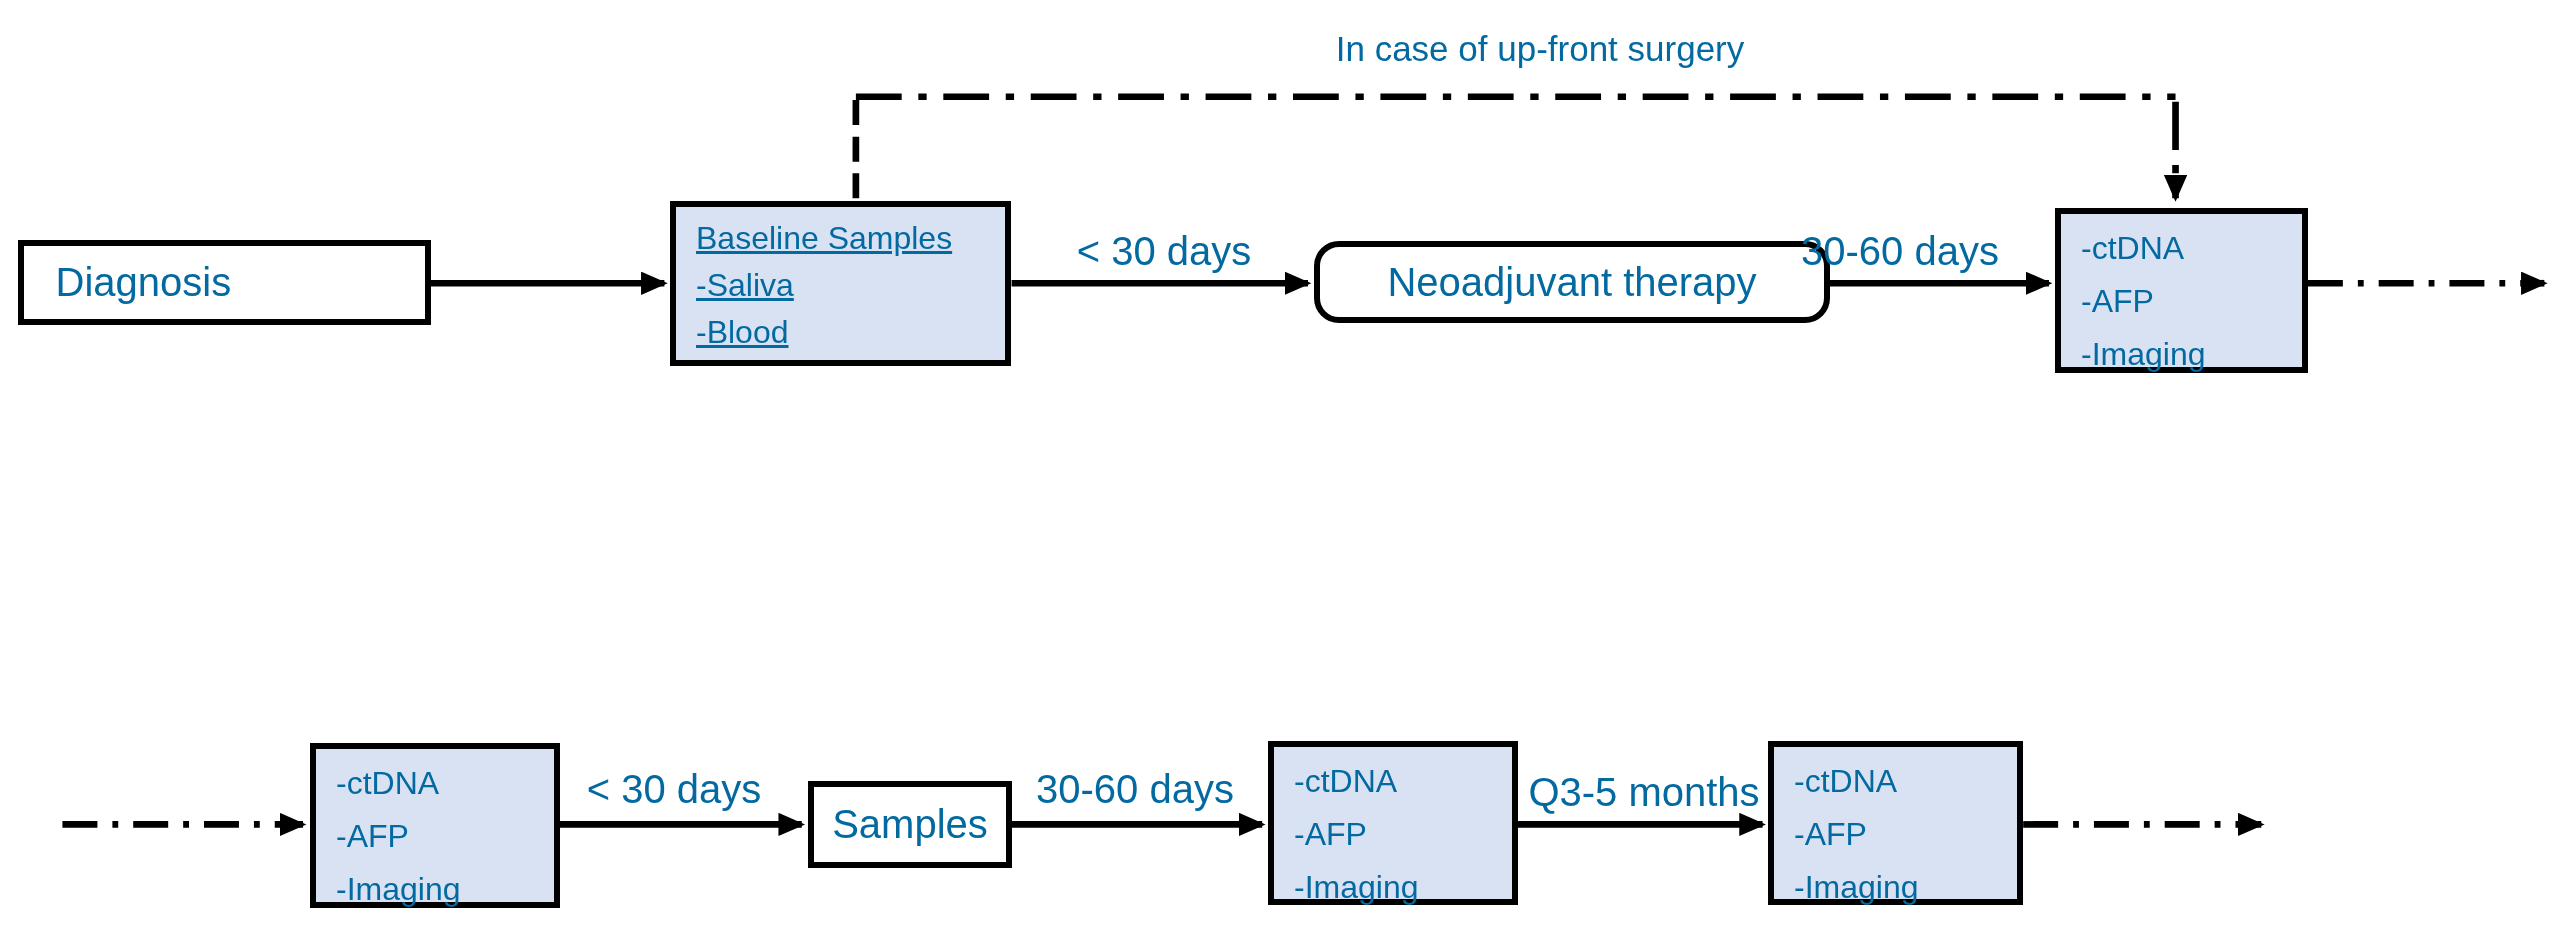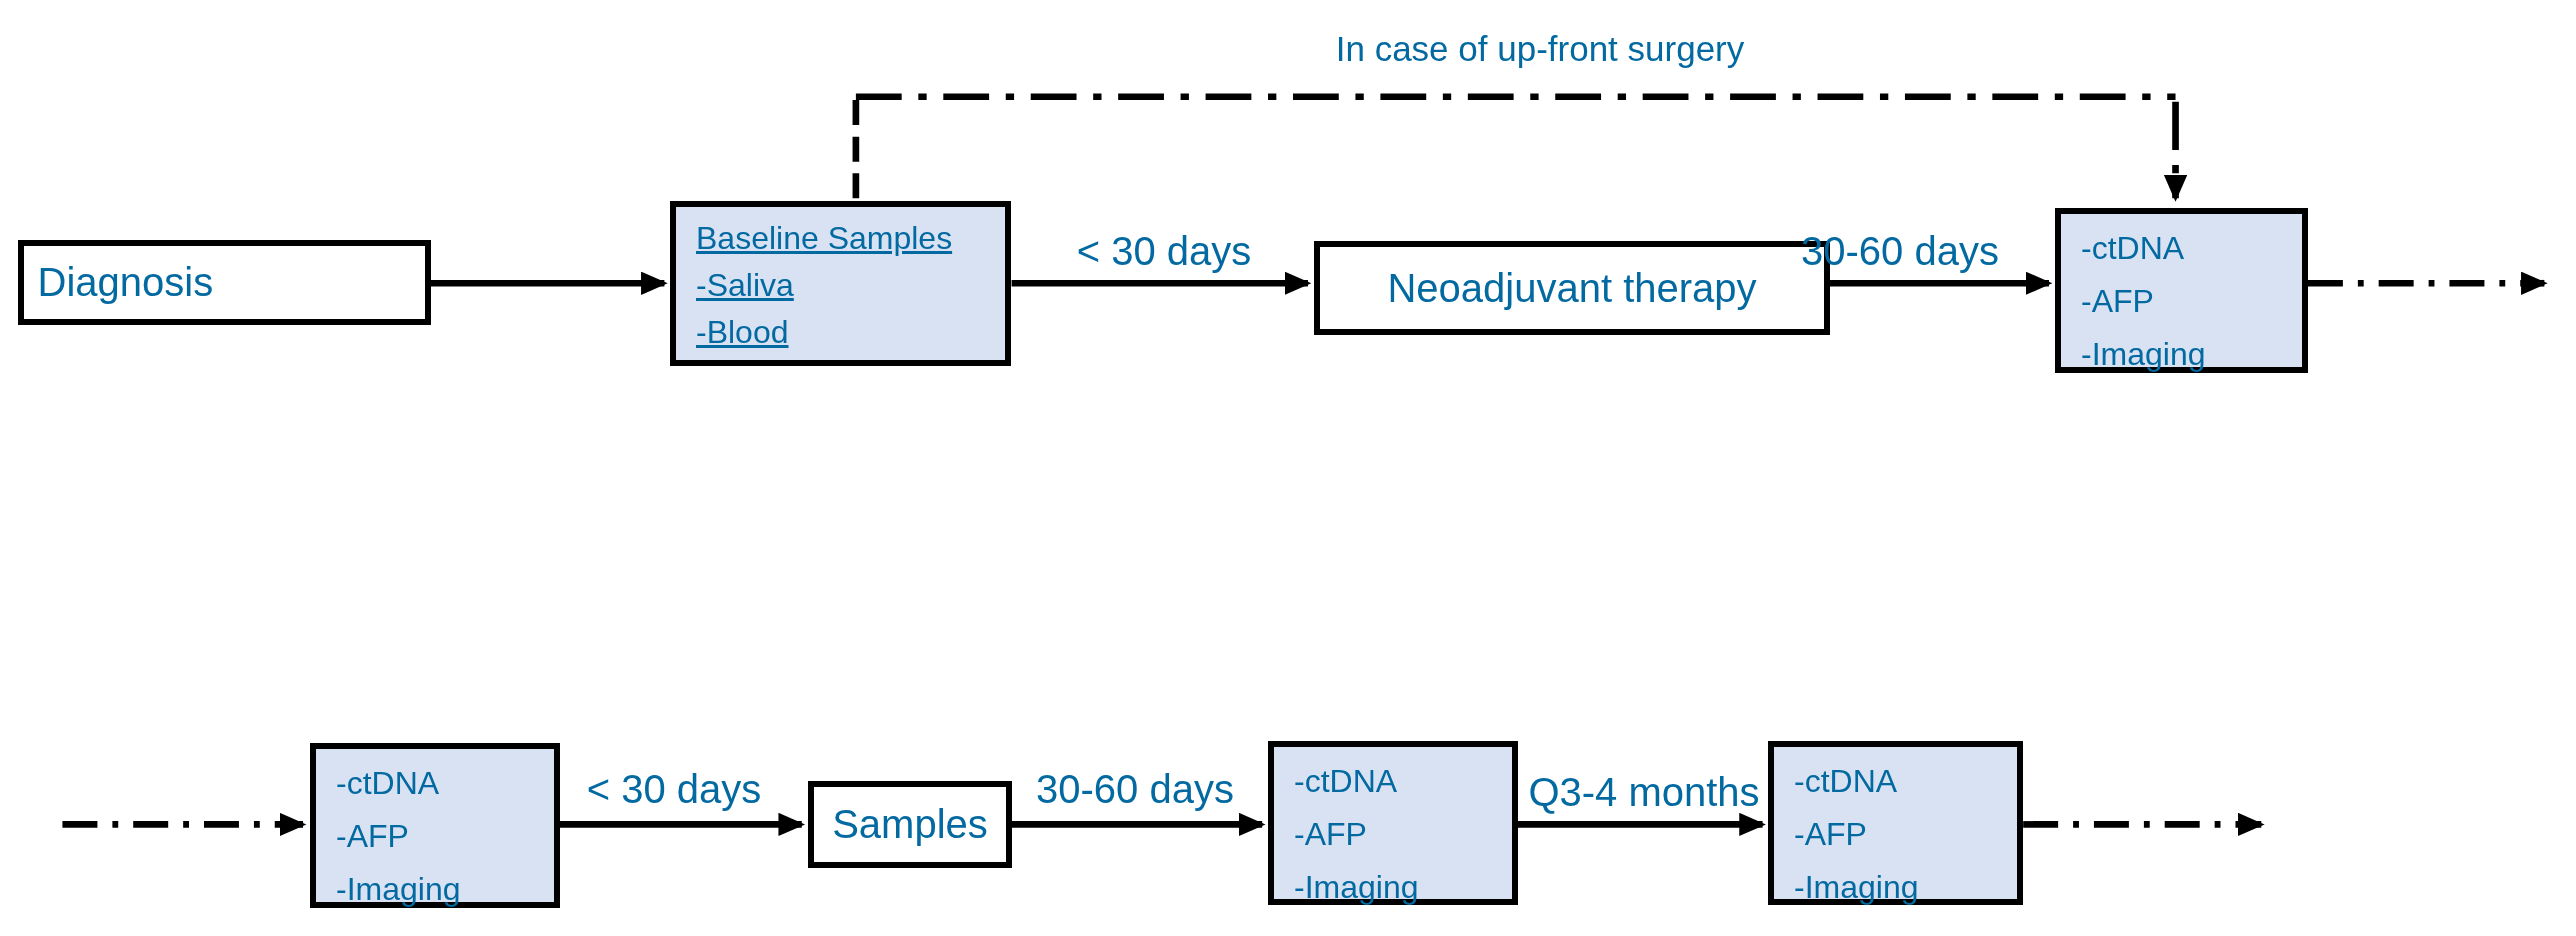--- a/index.html
+++ b/index.html
@@ -35,21 +35,21 @@
   .node.center-label {
     display: flex;
     align-items: center;
     justify-content: center;
     font-size: 40px;
   }
   .node.left-label {
     display: flex;
     align-items: center;
     justify-content: flex-start;
-    padding-left: 14px;
+    padding-left: 32px;
     font-size: 40px;
   }
   .node .lines {
     padding: 8.3px 6.7px 0 20px;
     font-size: 32px;
   }
   .node.baseline .lines .line { line-height: 47px; }
   .node.followup .lines .line { line-height: 53px; }
   .edge-label {
     position: absolute;
@@ -106,21 +106,21 @@
   <div class="node sample baseline" style="left:670px; top:201px; width:341px; height:165px;text-decoration:underline;">
     <div class="lines">
       <div class="line">Baseline Samples</div>
       <div class="line">-Saliva</div>
       <div class="line">-Blood</div>
     </div>
   </div>
 
   <div class="edge-label" style="left:1164px; top:235px;">&lt; 30 days</div>
 
-  <div class="node center-label" style="left:1314px; top:241px; width:516px; height:94px;">
+  <div class="node center-label" style="left:1314px; top:241px; width:516px; height:82px;border-radius:25px;">
     <span>Neoadjuvant therapy</span>
   </div>
 
   <div class="edge-label" style="left:1900px; top:235px;">30-60 days</div>
 
   <div class="node sample followup" style="left:2055px; top:208px; width:253px; height:165px;">
     <div class="lines">
       <div class="line">-ctDNA</div>
       <div class="line">-AFP</div>
       <div class="line">-Imaging</div>
@@ -144,21 +144,21 @@
   <div class="edge-label" style="left:1135px; top:773px;">30-60 days</div>
 
   <div class="node sample followup" style="left:1268px; top:741px; width:250px; height:164px;">
     <div class="lines">
       <div class="line">-ctDNA</div>
       <div class="line">-AFP</div>
       <div class="line">-Imaging</div>
     </div>
   </div>
 
-  <div class="edge-label" style="left:1644px; top:776px;">Q3-4 months</div>
+  <div class="edge-label" style="left:1644px; top:776px;">Q3-5 months</div>
 
   <div class="node sample followup" style="left:1768px; top:741px; width:255px; height:164px;">
     <div class="lines">
       <div class="line">-ctDNA</div>
       <div class="line">-AFP</div>
       <div class="line">-Imaging</div>
     </div>
   </div>
 
 </div>

